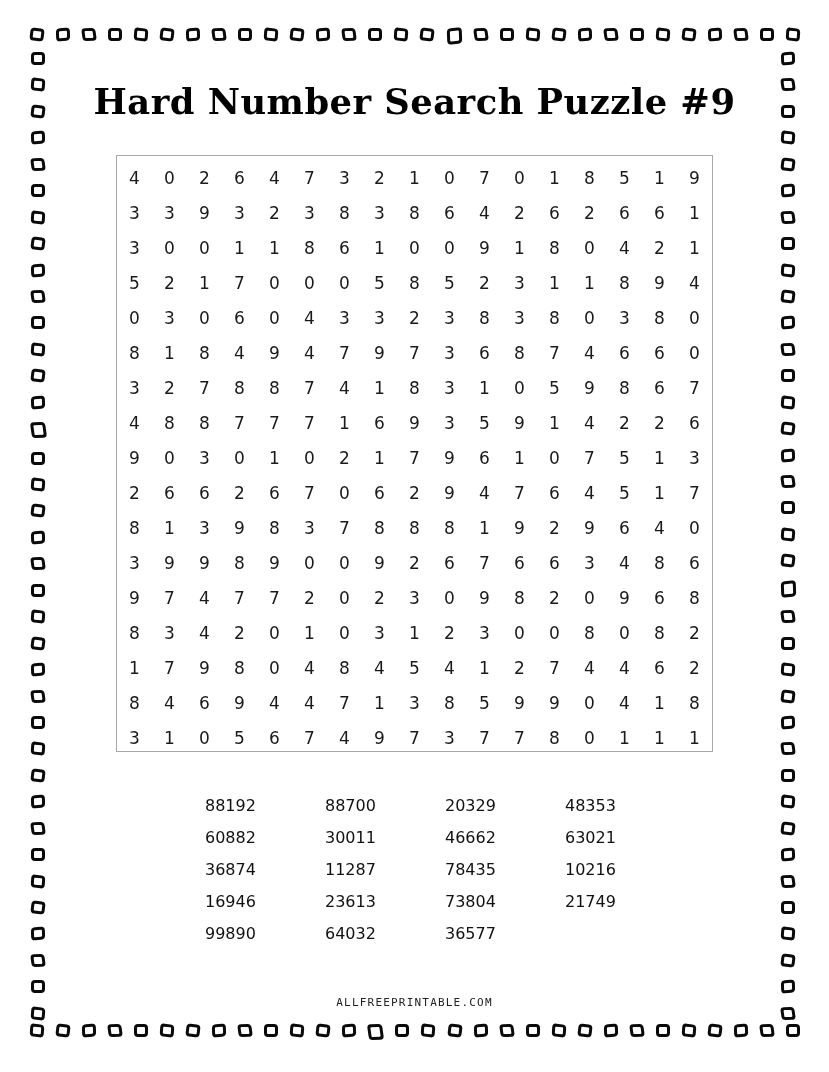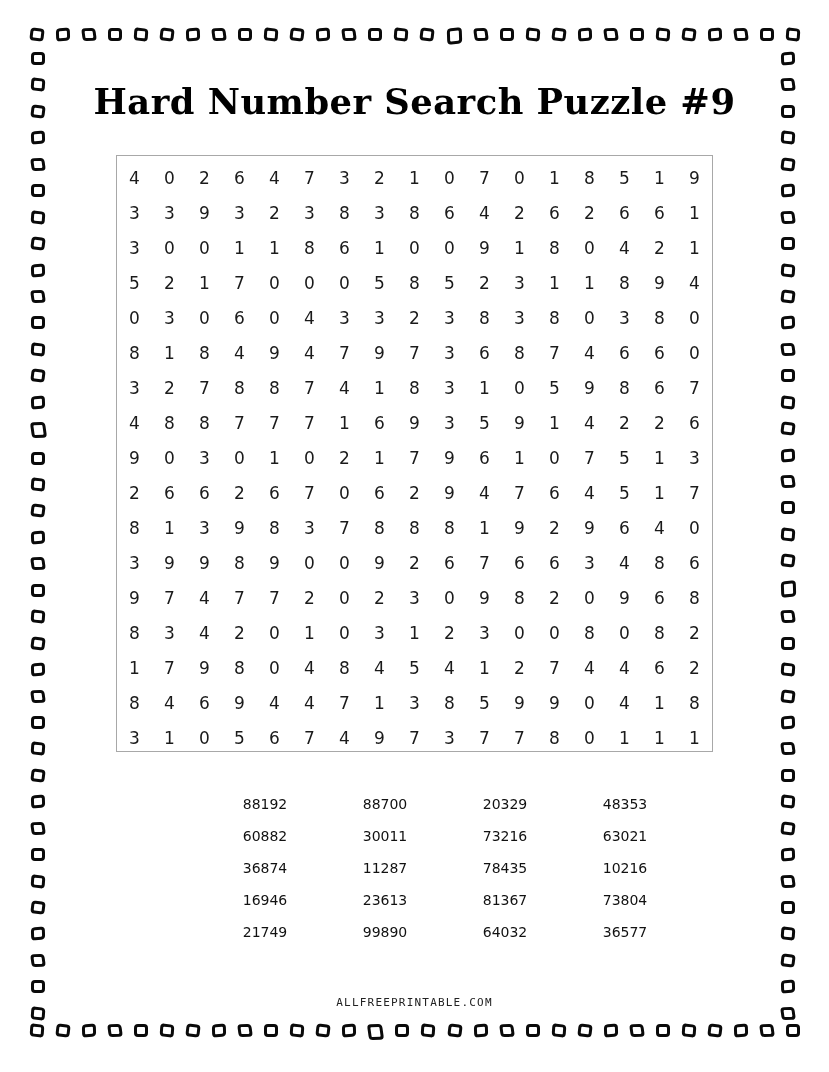--- a/index.html
+++ b/index.html
@@ -20,21 +20,21 @@
   .title { position: absolute; left: 0; width: 829px; top: 80px; text-align: center;
     font-family: "DejaVu Serif", serif; font-weight: bold; font-size: 36px; letter-spacing: 0.5px;
     transform: scaleX(0.98); color: #000; }
   .grid-box { position: absolute; left: 116px; top: 155px; width: 597px; height: 597px;
     border: 1px solid #a8a8a8; box-sizing: border-box; }
   .grid { position: absolute; left: 0; top: 4px; display: grid;
     grid-template-columns: repeat(17, 35px); grid-auto-rows: 35px; padding-left: 0px; }
   .cell { display: flex; align-items: center; justify-content: center; font-size: 17px; color: #1a1a1a; font-family: "DejaVu Sans", sans-serif; }
   .words { position: absolute; left: 205px; top: 796px; display: grid;
     grid-template-columns: 120px 120px 120px 120px; grid-auto-rows: 32px; }
-  .word { font-size: 14px; color: #111; font-family: "DejaVu Sans", sans-serif; text-align: center; }
+  .word { font-size: 16px; color: #111; font-family: "DejaVu Sans", sans-serif; }
   .footer { position: absolute; left: 0; width: 829px; top: 996px; text-align: center;
     font-family: "DejaVu Sans Mono", monospace; font-size: 11px; letter-spacing: 1.2px; color: #222; }
 </style>
 </head>
 <body>
 
 <div>
   <div id="top" class="border-row">
       <span class="sq t4"></span>
       <span class="sq t1"></span>
@@ -474,29 +474,28 @@
       </div>
   </div>
 
   <div class="words" id="words">
       <div class="word">88192</div>
       <div class="word">88700</div>
       <div class="word">20329</div>
       <div class="word">48353</div>
       <div class="word">60882</div>
       <div class="word">30011</div>
-      <div class="word">73216</div>
+      <div class="word">46662</div>
       <div class="word">63021</div>
       <div class="word">36874</div>
       <div class="word">11287</div>
       <div class="word">78435</div>
       <div class="word">10216</div>
       <div class="word">16946</div>
       <div class="word">23613</div>
-      <div class="word">81367</div>
       <div class="word">73804</div>
       <div class="word">21749</div>
       <div class="word">99890</div>
       <div class="word">64032</div>
       <div class="word">36577</div>
     </div>
 
   <div class="footer">ALLFREEPRINTABLE.COM</div>
 </div>
 

